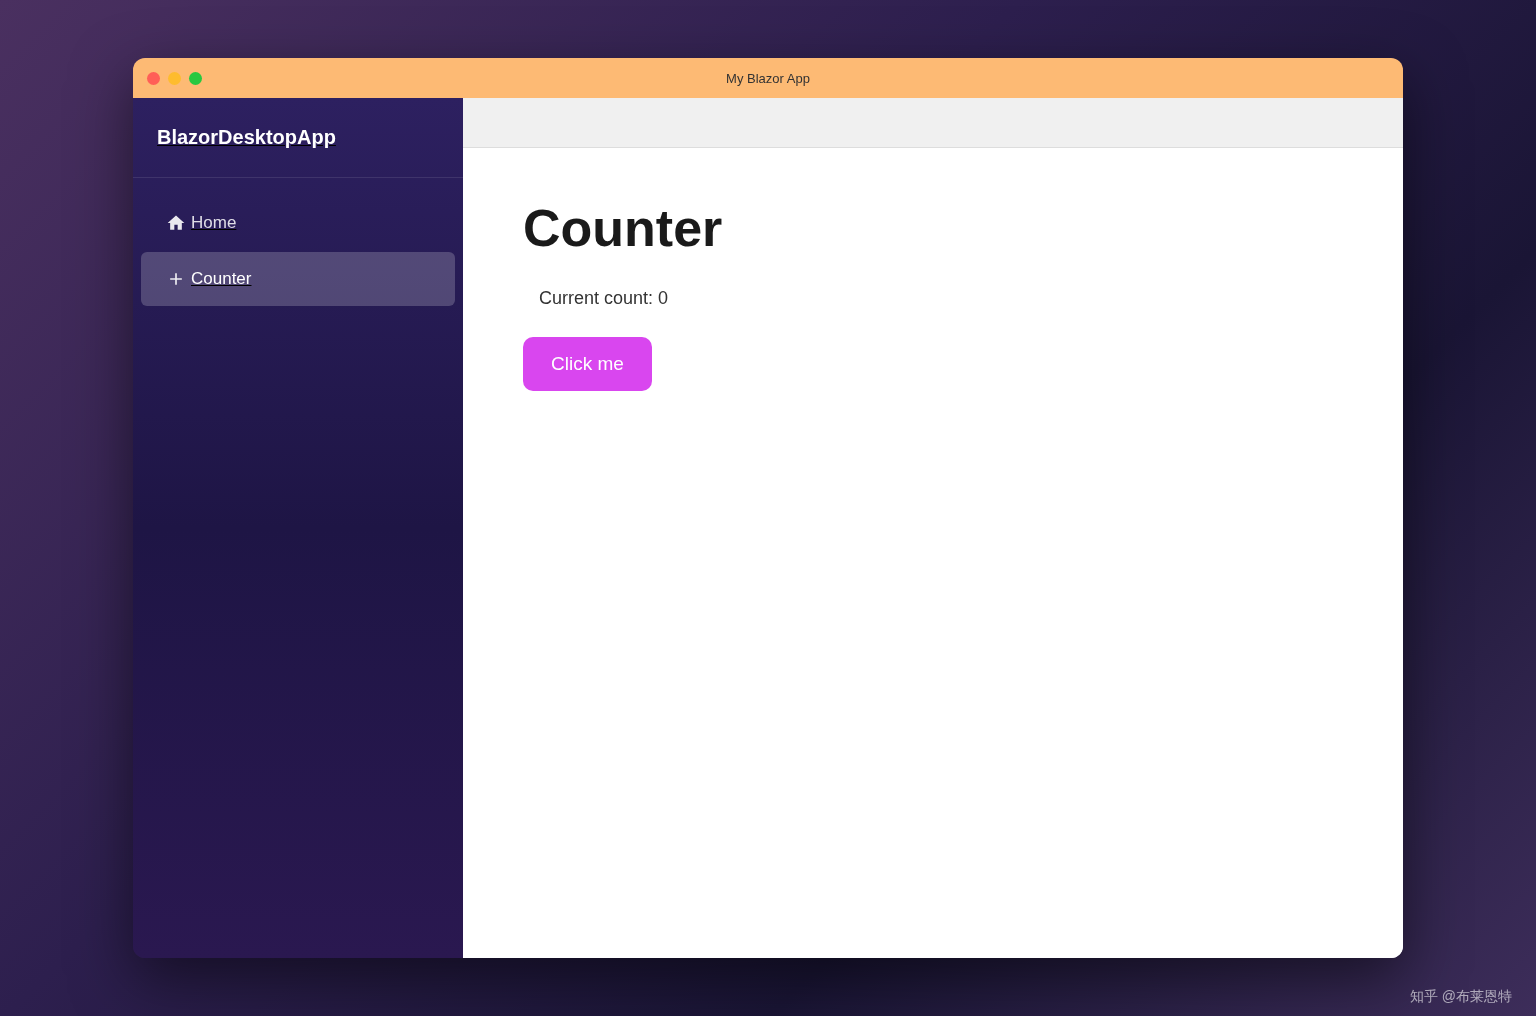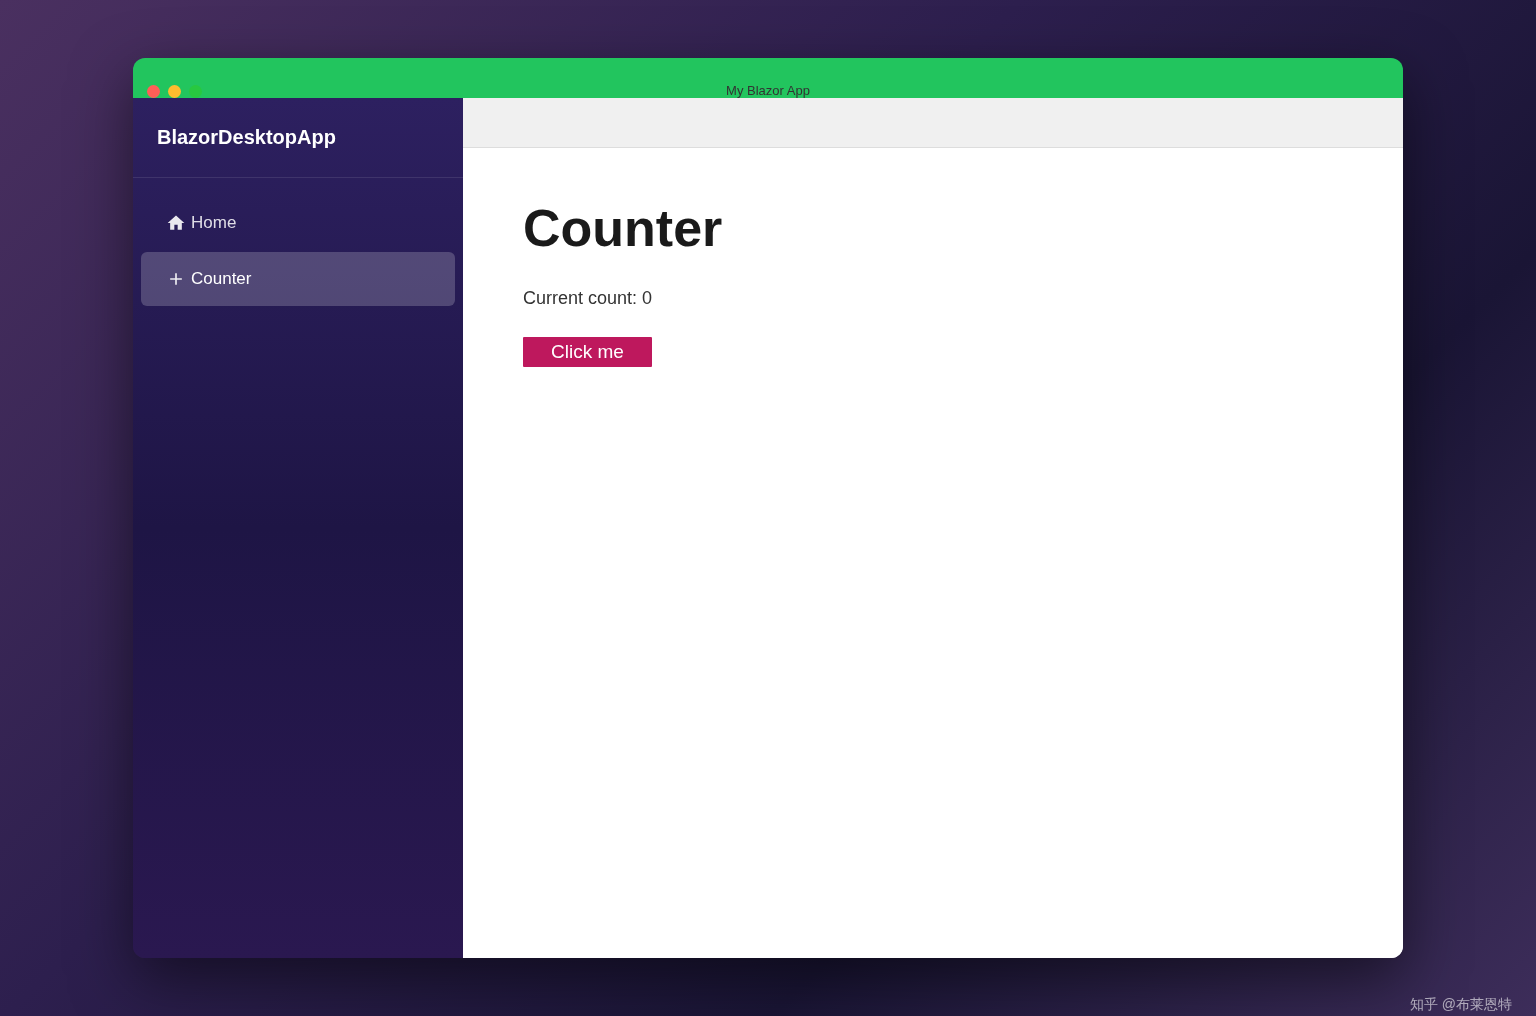--- a/index.html
+++ b/index.html
@@ -22,24 +22,24 @@
       width: 1270px;
       height: 900px;
       border-radius: 12px;
       overflow: hidden;
       box-shadow: 0 20px 60px rgba(0,0,0,0.5);
       display: flex;
       flex-direction: column;
     }
 
     .titlebar {
-      background: #22c55e;
+      background: #fdba74;
       height: 40px;
       display: flex;
-      align-items: flex-end;
+      align-items: center;
       justify-content: center;
       position: relative;
       flex-shrink: 0;
     }
 
     .titlebar-buttons {
       position: absolute;
       left: 14px;
       display: flex;
       gap: 8px;
@@ -67,20 +67,21 @@
       flex: 1;
       overflow: hidden;
     }
 
     .sidebar {
       width: 330px;
       background: linear-gradient(180deg, #2d2060 0%, #1e1545 50%, #2a1850 100%);
       display: flex;
       flex-direction: column;
       flex-shrink: 0;
+      text-decoration: underline;
     }
 
     .sidebar-header {
       padding: 28px 24px 28px 24px;
       border-bottom: 1px solid rgba(255,255,255,0.1);
     }
 
     .sidebar-brand {
       color: #ffffff;
       font-size: 20px;
@@ -142,44 +143,45 @@
       font-size: 52px;
       font-weight: 700;
       color: #1a1a1a;
       margin-bottom: 30px;
     }
 
     .current-count {
       font-size: 18px;
       color: #333;
       margin-bottom: 28px;
+      margin-left: 16px;
     }
 
     .click-me-btn {
-      background: #be185d;
+      background: #d946ef;
       color: #ffffff;
       border: none;
-      border-radius: 1px;
-      padding: 4px 28px;
+      border-radius: 10px;
+      padding: 16px 28px;
       font-size: 19px;
       cursor: pointer;
       font-weight: 500;
       transition: background 0.15s;
     }
 
     
     .nav-icon svg {
       width: 20px;
       height: 20px;
       fill: rgba(255,255,255,0.9);
     }
 
     .watermark {
       position: absolute;
-      bottom: 2px;
+      bottom: 10px;
       right: 24px;
       color: rgba(255,255,255,0.6);
       font-size: 14px;
     }
   </style>
 </head>
 <body>
 
 <div class="window">
 

